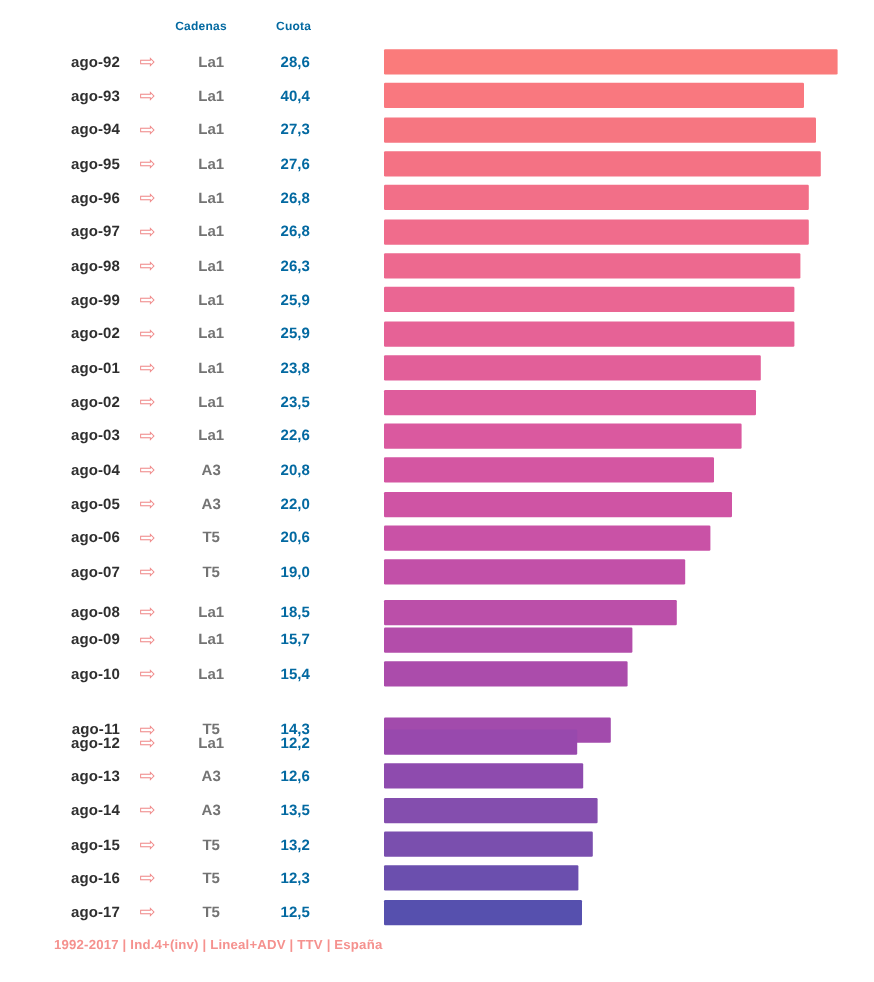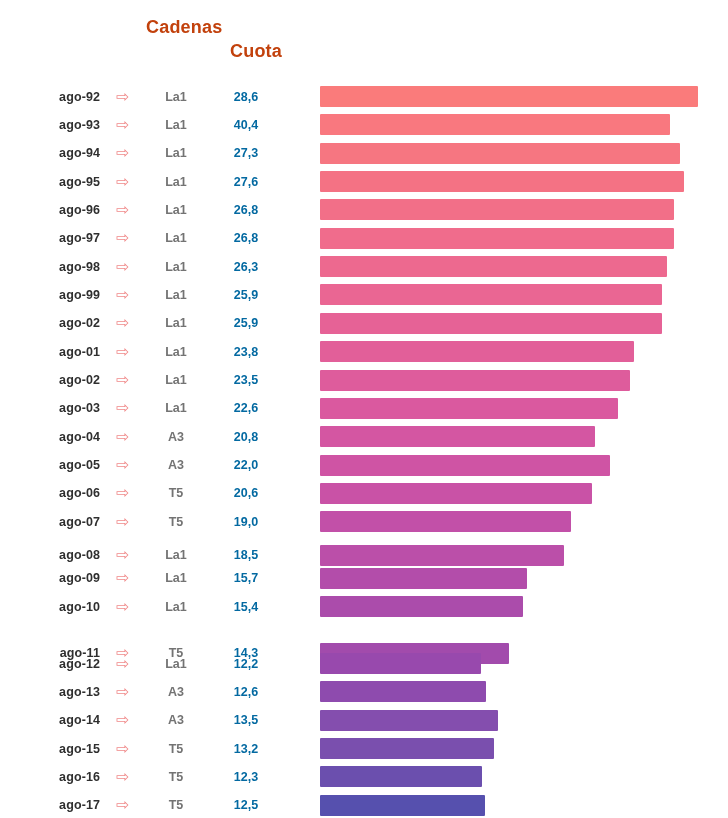--- a/index.html
+++ b/index.html
@@ -16,36 +16,35 @@
   #chart-root {
     position: relative;
     width: 728px;
     height: 818px;
   }
 
   
   .col-head {
     position: absolute;
     top: 17px;
-    font-size: 18px;
-    font-weight: bold;
-    color: #c2410c;
+    font-size: 10px;
+    font-weight: bold;
+    color: #0369a1;
     letter-spacing: 0.2px;
     white-space: nowrap;
   }
   .col-head.cadenas { left: 146px; }
-  .col-head.cuota   { left: 230px; margin-top: 24px; }
+  .col-head.cuota   { left: 230px; }
 
   
   .row {
     position: absolute;
     left: 0;
     width: 728px;
     height: 24px;
-    margin-top: 45px;
   }
   .cell-date {
     position: absolute;
     left: 12px;
     width: 88px;
     text-align: right;
     font-size: 12.5px;
     font-weight: bold;
     color: #2f2f2f;
     line-height: 24px;
@@ -290,13 +289,14 @@
       </div>
       <div class="row" style="top: 748.25px;">
         <div class="cell-date">ago-17</div>
         <div class="cell-arrow">⇨</div>
         <div class="cell-chain">T5</div>
         <div class="cell-value">12,5</div>
         <div class="bar" style="width: 165px; background: rgb(86, 80, 174);"></div>
       </div>
     </div>
 
+  <div class="footnote">1992-2017 | Ind.4+(inv) | Lineal+ADV | TTV | España</div>
 </div>
 
 </body></html>

